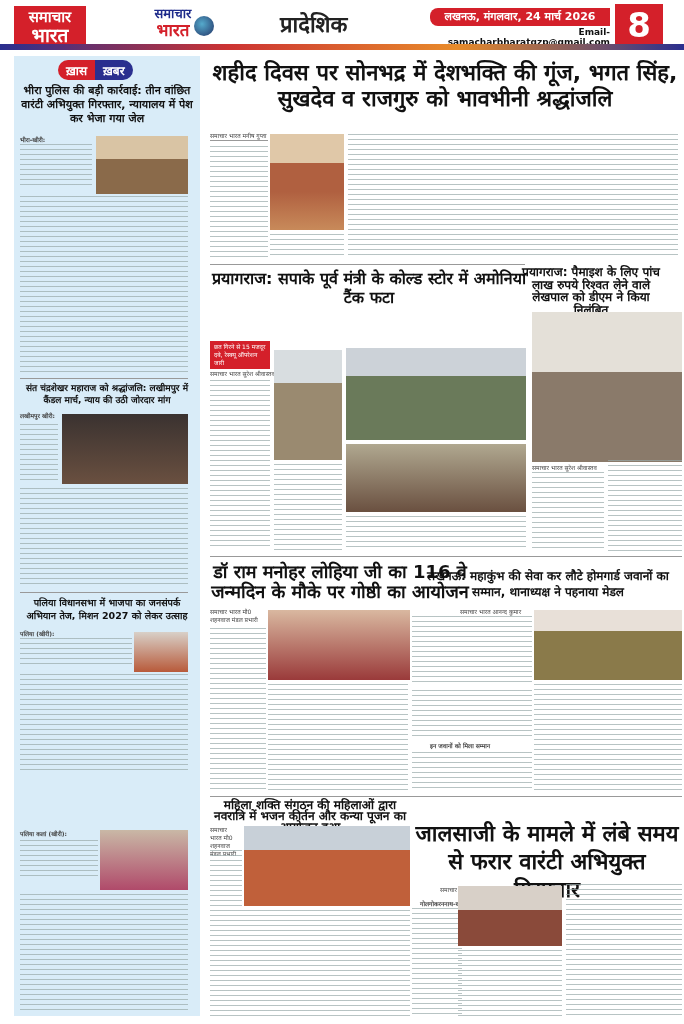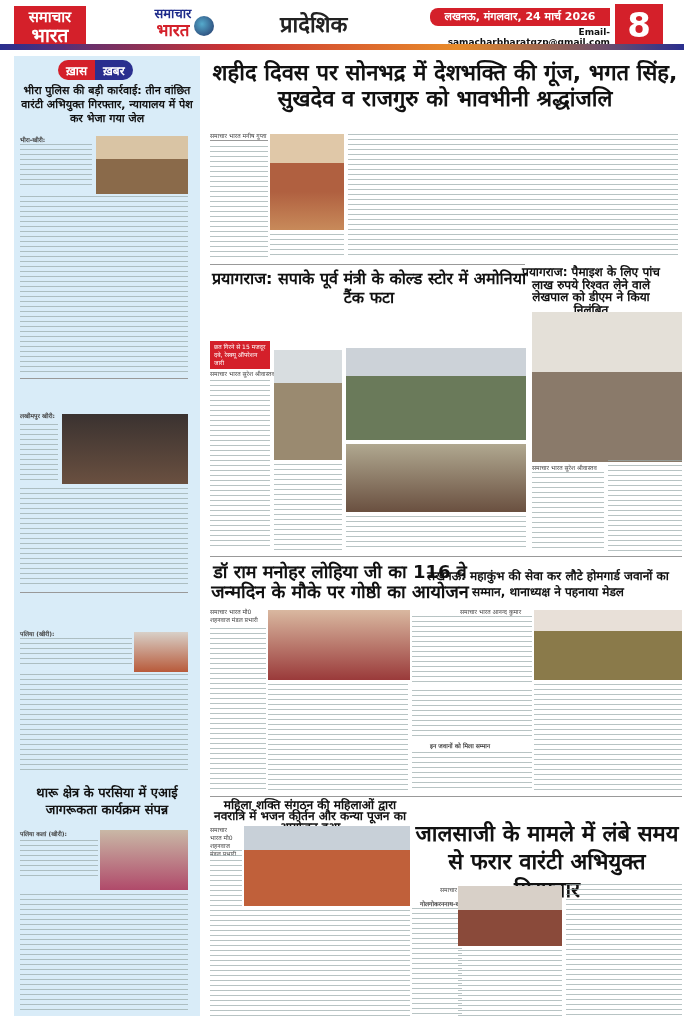--- a/index.html
+++ b/index.html
@@ -53,32 +53,33 @@
     <span class="b">ख़बर</span>
   </div>
 
   <div class="lh" style="top:28px;font-size:11px;line-height:14px">भीरा पुलिस की बड़ी कार्रवाई: तीन वांछित वारंटी अभियुक्त गिरफ्तार, न्यायालय में पेश कर भेजा गया जेल</div>
   <div class="byline" style="left:6px;top:80px;font-weight:bold">भीरा-खीरी:</div>
   <div class="lines" style="left:6px;top:88px;width:72px;height:44px"></div>
   <div class="photo" style="left:82px;top:80px;width:92px;height:58px;background:linear-gradient(#d9c4a4 0 40%,#8a6a4a 40%)"></div>
   <div class="lines" style="left:6px;top:140px;width:168px;height:178px"></div>
 
   <div class="divider" style="left:6px;top:322px;width:168px"></div>
+  <div class="lh" style="top:326px;font-size:9px;line-height:12px">संत चंद्रशेखर महाराज को श्रद्धांजलि: लखीमपुर में कैंडल मार्च, न्याय की उठी जोरदार मांग</div>
   <div class="byline" style="left:6px;top:356px;width:38px;font-weight:bold">लखीमपुर खीरी:</div>
   <div class="lines" style="left:6px;top:368px;width:38px;height:60px"></div>
   <div class="photo" style="left:48px;top:358px;width:126px;height:70px;background:linear-gradient(#3a3230,#6a5040)"></div>
   <div class="lines" style="left:6px;top:432px;width:168px;height:100px"></div>
 
   <div class="divider" style="left:6px;top:536px;width:168px"></div>
+  <div class="lh" style="top:540px;font-size:9.5px;line-height:13px">पलिया विधानसभा में भाजपा का जनसंपर्क अभियान तेज, मिशन 2027 को लेकर उत्साह</div>
   <div class="byline" style="left:6px;top:574px;font-weight:bold">पलिया (खीरी):</div>
   <div class="lines" style="left:6px;top:582px;width:112px;height:30px"></div>
   <div class="photo" style="left:120px;top:576px;width:54px;height:40px;background:linear-gradient(#d8d0c8,#b85a3a)"></div>
   <div class="lines" style="left:6px;top:618px;width:168px;height:100px"></div>
 
-  <div class="lh" style="top:728px;font-size:13px;line-height:17px">थारू क्षेत्र के परसिया में एआई जागरूकता कार्यक्रम संपन्न</div>
   <div class="byline" style="left:6px;top:774px;width:80px;font-weight:bold">पलिया कलां (खीरी):</div>
   <div class="lines" style="left:6px;top:784px;width:78px;height:40px"></div>
   <div class="photo" style="left:86px;top:774px;width:88px;height:60px;background:linear-gradient(#c9b8a6,#b04a6a)"></div>
   <div class="lines" style="left:6px;top:838px;width:168px;height:120px"></div>
 </div>
 
 <div class="head" style="left:210px;top:60px;width:470px;font-size:22px">शहीद दिवस पर सोनभद्र में देशभक्ति की गूंज, भगत सिंह, सुखदेव व राजगुरु को भावभीनी श्रद्धांजलि</div>
 <div class="byline" style="left:210px;top:132px">समाचार भारत मनीष गुप्ता</div>
 <div class="divider" style="left:210px;top:140px;width:58px"></div>
 <div class="lines" style="left:210px;top:146px;width:58px;height:112px"></div>

